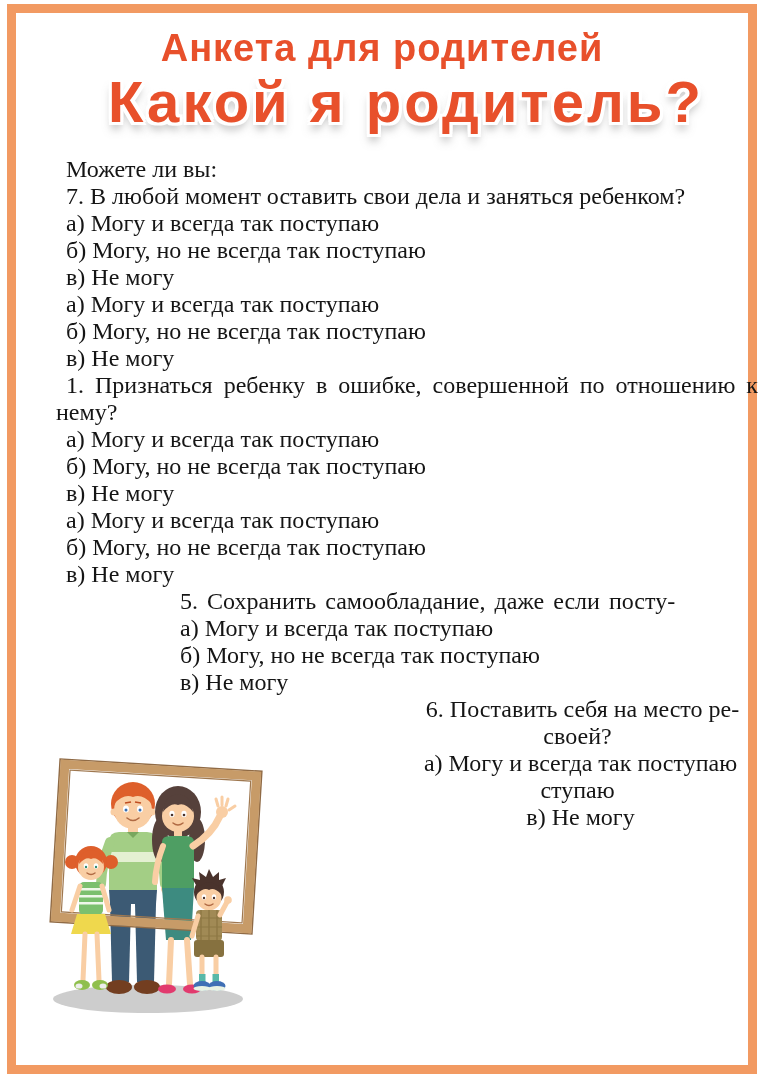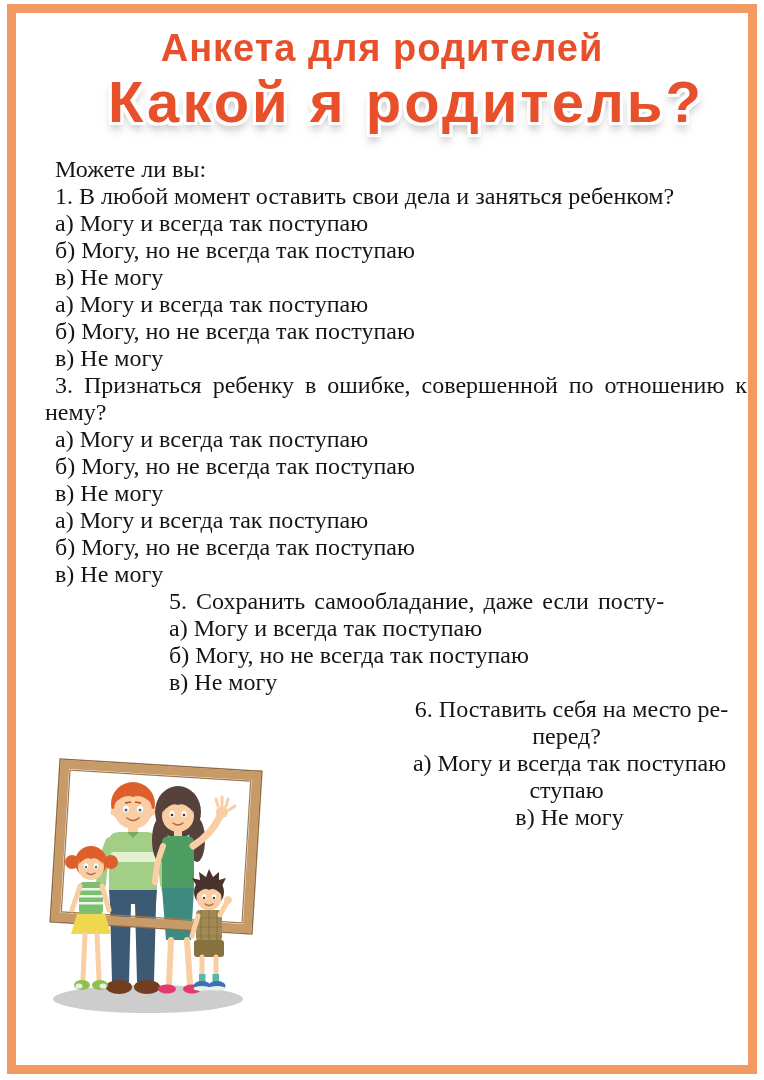--- a/index.html
+++ b/index.html
@@ -40,21 +40,21 @@
     text-shadow:
       -3px -3px 0 #ffffff, 3px -3px 0 #ffffff,
       -3px 3px 0 #ffffff, 3px 3px 0 #ffffff,
       0 -3px 0 #ffffff, 0 3px 0 #ffffff,
       -3px 0 0 #ffffff, 3px 0 0 #ffffff,
       0 7px 9px rgba(110,110,110,0.5);
     padding-left: 48px;
   }
   .body-text{
     position:absolute;
-    left:45px;top:156px;width:700px;
+    left:56px;top:156px;width:700px;
     font-size:24px;
     color:#151515;
     white-space:nowrap;
   }
   .tline{height:27px;line-height:27px;}
   .blk2{margin-left:110px;}
   .blk3{margin-left:343px;text-align:center;}
   .i0{padding-left:0;}
   .i6{padding-left:6px;}
   .i10{padding-left:10px;}
@@ -75,45 +75,45 @@
   <div class="border-frame"></div>
 
   <div class="header">
     <div class="eyebrow">Анкета для родителей</div>
     <div class="big-title">Какой я родитель?</div>
   </div>
 
   <div class="body-text">
     <div id="blk1">
         <div class="tline i10">Можете ли вы:</div>
-        <div class="tline i10">1. В любой момент оставить свои дела и заняться ребенком?</div>
-        <div class="tline i10">а) Могу и всегда так поступаю</div>
-        <div class="tline i10">б) Могу, но не всегда так поступаю</div>
-        <div class="tline i10">в) Не могу</div>
-        <div class="tline i10">а) Могу и всегда так поступаю</div>
-        <div class="tline i10">б) Могу, но не всегда так поступаю</div>
-        <div class="tline i10">в) Не могу</div>
-        <div class="tline i10 sp5">3. Признаться ребенку в ошибке, совершенной по отношению к</div>
+        <div class="tline i10">7. В любой момент оставить свои дела и заняться ребенком?</div>
+        <div class="tline i10">а) Могу и всегда так поступаю</div>
+        <div class="tline i10">б) Могу, но не всегда так поступаю</div>
+        <div class="tline i10">в) Не могу</div>
+        <div class="tline i10">а) Могу и всегда так поступаю</div>
+        <div class="tline i10">б) Могу, но не всегда так поступаю</div>
+        <div class="tline i10">в) Не могу</div>
+        <div class="tline i10 sp5">1. Признаться ребенку в ошибке, совершенной по отношению к</div>
         <div class="tline i0">нему?</div>
         <div class="tline i10">а) Могу и всегда так поступаю</div>
         <div class="tline i10">б) Могу, но не всегда так поступаю</div>
         <div class="tline i10">в) Не могу</div>
         <div class="tline i10">а) Могу и всегда так поступаю</div>
         <div class="tline i10">б) Могу, но не всегда так поступаю</div>
         <div class="tline i10">в) Не могу</div>
       </div>
     <div class="blk2" id="blk2">
         <div class="tline i14 sp3">5. Сохранить самообладание, даже если посту-</div>
         <div class="tline i14">а) Могу и всегда так поступаю</div>
         <div class="tline i14">б) Могу, но не всегда так поступаю</div>
         <div class="tline i14">в) Не могу</div>
       </div>
     <div class="blk3" id="blk3">
         <div class="tline i10">6. Поставить себя на место ре-</div>
-        <div class="tline i0">перед?</div>
+        <div class="tline i0">своей?</div>
         <div class="tline i6">а) Могу и всегда так поступаю</div>
         <div class="tline i0">ступаю</div>
         <div class="tline i6">в) Не могу</div>
       </div>
   </div>
 
   <svg class="illustration" viewBox="0 0 250 270" aria-hidden="true">
 
     <ellipse cx="118" cy="247" rx="95" ry="14" fill="#CDCDCD"></ellipse>
 

